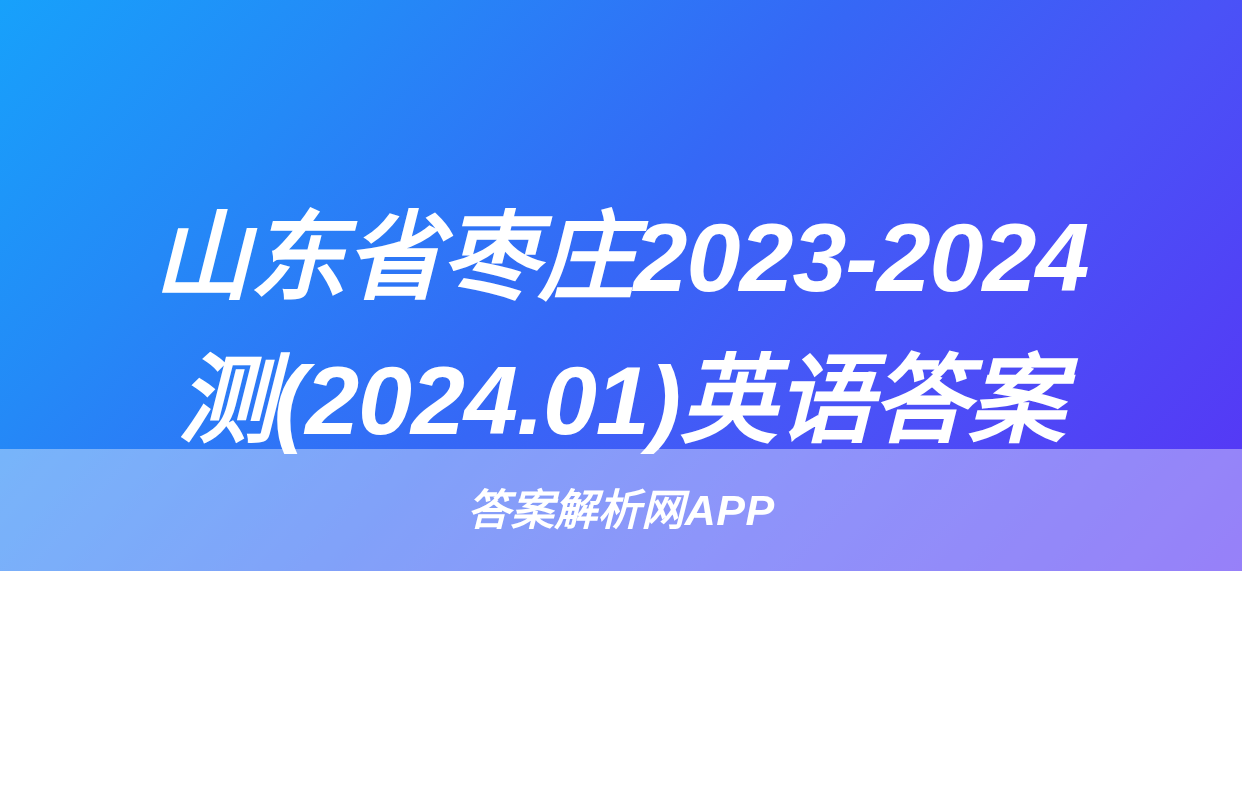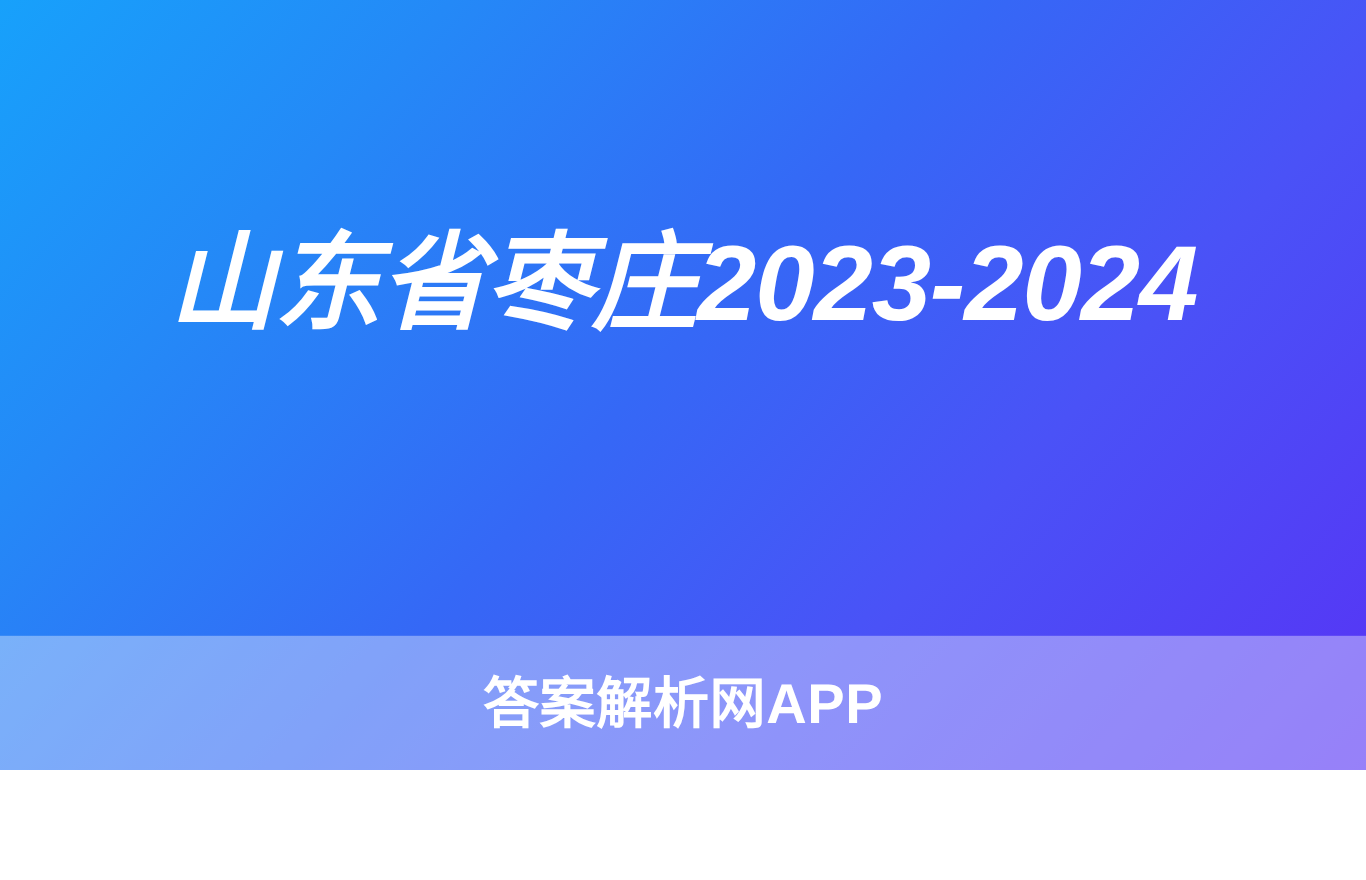--- a/index.html
+++ b/index.html
@@ -5,21 +5,21 @@
 <style>
   html, body {
     margin: 0;
     padding: 0;
     background: #ffffff;
   }
 
   .banner {
     position: relative;
     width: 1242px;
-    height: 700px;
+    height: 571px;
     overflow: hidden;
     font-family: "Liberation Sans", "DejaVu Sans", sans-serif;
     
     background-image: linear-gradient(
       132deg,
       #17a1fb 0%,
       #2489f7 22%,
       #3568f6 48%,
       #4a52f7 70%,
       #5733f5 100%
@@ -57,34 +57,36 @@
     bottom: 0;
     height: 122px;
     background: rgba(255, 255, 255, 0.38);
     display: flex;
     align-items: center;
     justify-content: center;
   }
 
   .watermark {
     color: #ffffff;
-    font-size: 51px;
+    font-size: 43px;
     font-weight: 700;
+    font-style: italic;
     letter-spacing: 0.5px;
     line-height: 1;
     white-space: nowrap;
     user-select: none;
   }
 </style>
 </head>
 <body>
 
 <div class="banner">
 
   <div class="title-block">
     <span class="title-line">山东省枣庄2023-2024</span>
+    <span class="title-line">测(2024.01)英语答案</span>
   </div>
 
   <div class="footer-band">
     <span class="watermark">答案解析网APP</span>
   </div>
 
 </div>
 
 </body></html>

